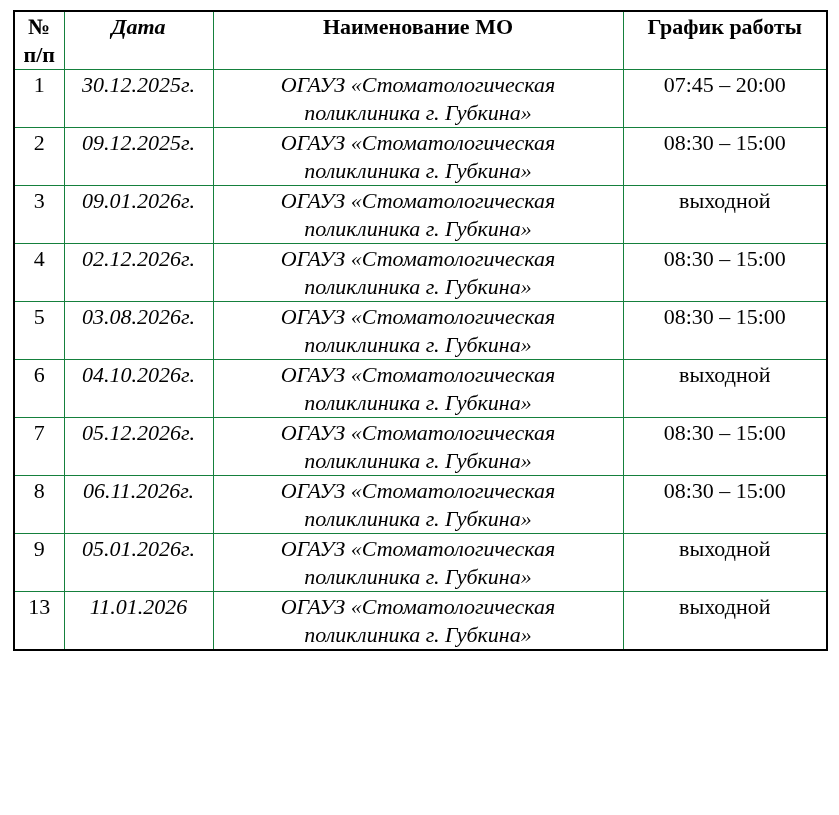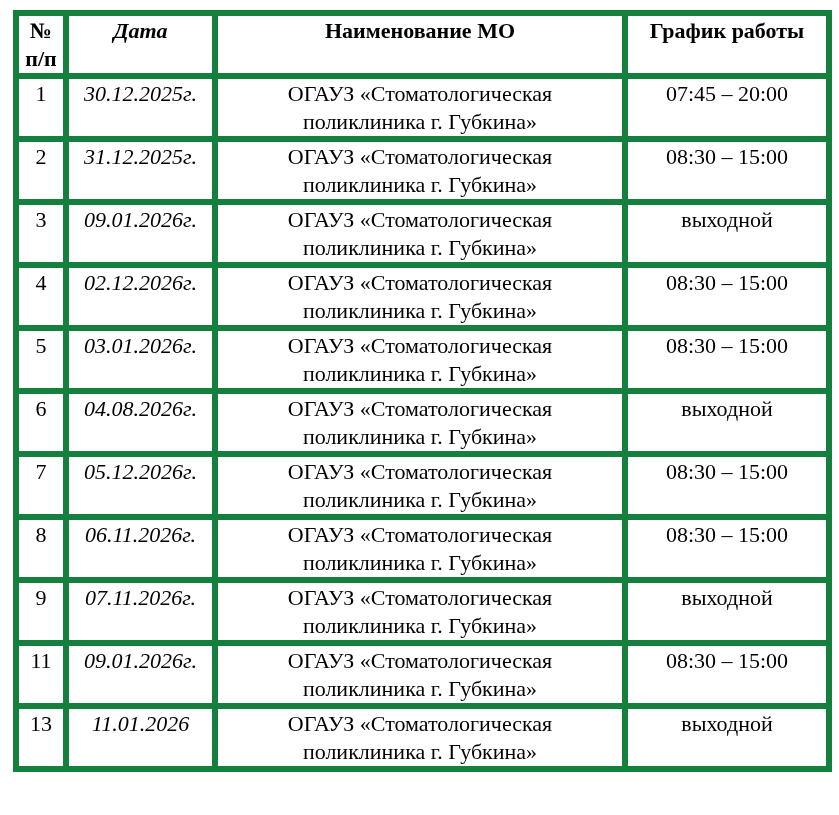--- a/index.html
+++ b/index.html
@@ -21,37 +21,37 @@
     position: absolute;
     left: 13px;
     top: 10px;
     width: 813px;
     border-collapse: collapse;
     table-layout: fixed;
     border: 2px solid #000000;
   }
   table.schedule th,
   table.schedule td {
-    border: 6px solid #15803d;
+    border: 1px solid #15803d;
     text-align: center;
     vertical-align: top;
     font-size: 22px;
     line-height: 28px;
     padding: 1px 2px 0 2px;
     overflow: hidden;
   }
   table.schedule th { font-weight: bold; }
   thead tr { height: 57px; }
   tbody tr { height: 57px; }
   .col-num   { width: 50px; }
   .col-date  { width: 149px; font-style: italic; }
   .col-org   { width: 410px; }
   .col-sched { width: 204px; }
   .hdr-num-inner { max-width: 40px; margin: 0 auto; }
-  .org-inner { max-width: 320px; margin: 0 auto; }
+  .org-inner { max-width: 320px; margin: 0 auto; font-style: italic; }
 </style>
 </head>
 <body>
 
 <div class="page">
   <table class="schedule">
     <thead>
       <tr>
         <th class="col-num">
           <div class="hdr-num-inner">№ п/п</div>
@@ -66,21 +66,21 @@
     <td class="col-num">1</td>
     <td class="col-date">30.12.2025г.</td>
     <td class="col-org">
       <div class="org-inner">ОГАУЗ «Стоматологическая поликлиника г. Губкина»</div>
     </td>
     <td class="col-sched">07:45 – 20:00</td>
   </tr>
 
   <tr>
     <td class="col-num">2</td>
-    <td class="col-date">31.12.2025г.</td>
+    <td class="col-date">09.12.2025г.</td>
     <td class="col-org">
       <div class="org-inner">ОГАУЗ «Стоматологическая поликлиника г. Губкина»</div>
     </td>
     <td class="col-sched">08:30 – 15:00</td>
   </tr>
 
   <tr>
     <td class="col-num">3</td>
     <td class="col-date">09.01.2026г.</td>
     <td class="col-org">
@@ -93,30 +93,30 @@
     <td class="col-num">4</td>
     <td class="col-date">02.12.2026г.</td>
     <td class="col-org">
       <div class="org-inner">ОГАУЗ «Стоматологическая поликлиника г. Губкина»</div>
     </td>
     <td class="col-sched">08:30 – 15:00</td>
   </tr>
 
   <tr>
     <td class="col-num">5</td>
-    <td class="col-date">03.01.2026г.</td>
+    <td class="col-date">03.08.2026г.</td>
     <td class="col-org">
       <div class="org-inner">ОГАУЗ «Стоматологическая поликлиника г. Губкина»</div>
     </td>
     <td class="col-sched">08:30 – 15:00</td>
   </tr>
 
   <tr>
     <td class="col-num">6</td>
-    <td class="col-date">04.08.2026г.</td>
+    <td class="col-date">04.10.2026г.</td>
     <td class="col-org">
       <div class="org-inner">ОГАУЗ «Стоматологическая поликлиника г. Губкина»</div>
     </td>
     <td class="col-sched">выходной</td>
   </tr>
 
   <tr>
     <td class="col-num">7</td>
     <td class="col-date">05.12.2026г.</td>
     <td class="col-org">
@@ -129,36 +129,28 @@
     <td class="col-num">8</td>
     <td class="col-date">06.11.2026г.</td>
     <td class="col-org">
       <div class="org-inner">ОГАУЗ «Стоматологическая поликлиника г. Губкина»</div>
     </td>
     <td class="col-sched">08:30 – 15:00</td>
   </tr>
 
   <tr>
     <td class="col-num">9</td>
-    <td class="col-date">07.11.2026г.</td>
+    <td class="col-date">05.01.2026г.</td>
     <td class="col-org">
       <div class="org-inner">ОГАУЗ «Стоматологическая поликлиника г. Губкина»</div>
     </td>
     <td class="col-sched">выходной</td>
   </tr>
 
 
-  <tr>
-    <td class="col-num">11</td>
-    <td class="col-date">09.01.2026г.</td>
-    <td class="col-org">
-      <div class="org-inner">ОГАУЗ «Стоматологическая поликлиника г. Губкина»</div>
-    </td>
-    <td class="col-sched">08:30 – 15:00</td>
-  </tr>
 
 
   <tr>
     <td class="col-num">13</td>
     <td class="col-date">11.01.2026</td>
     <td class="col-org">
       <div class="org-inner">ОГАУЗ «Стоматологическая поликлиника г. Губкина»</div>
     </td>
     <td class="col-sched">выходной</td>
   </tr>

